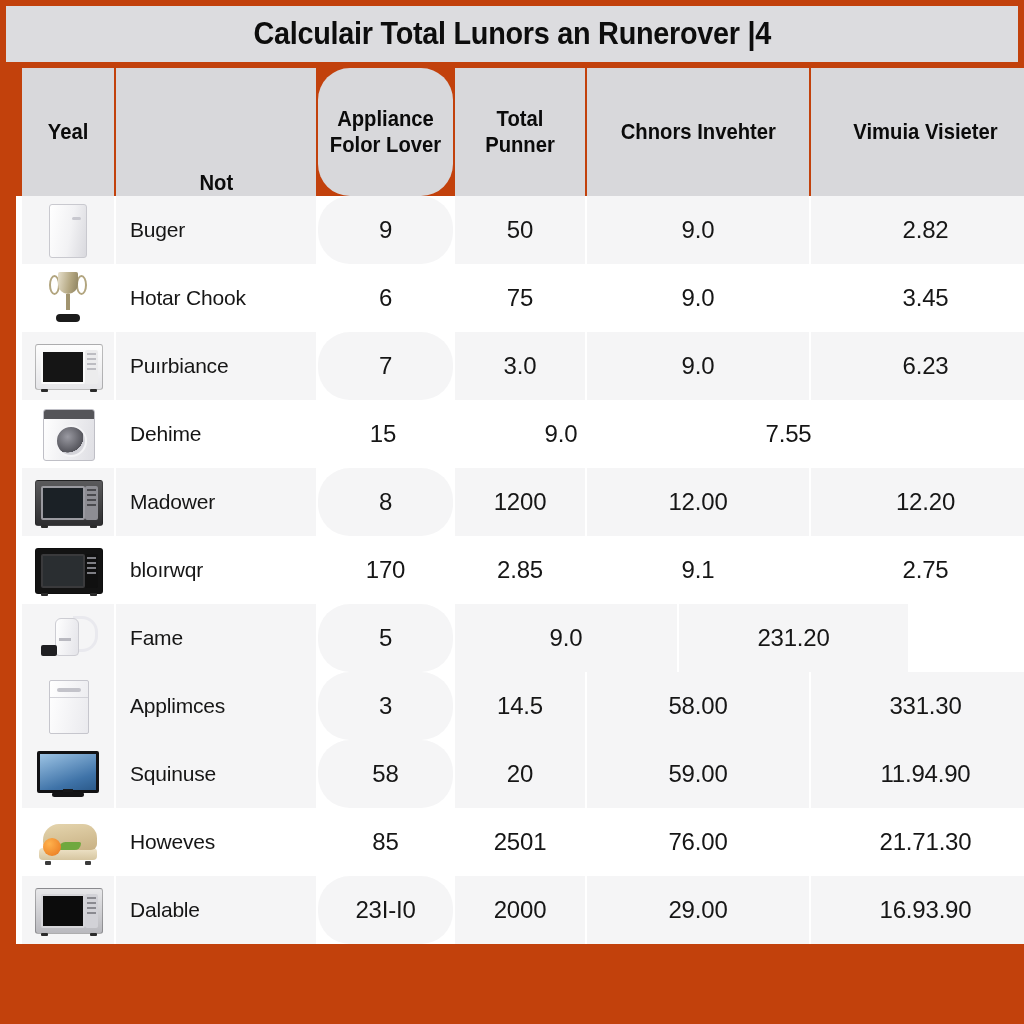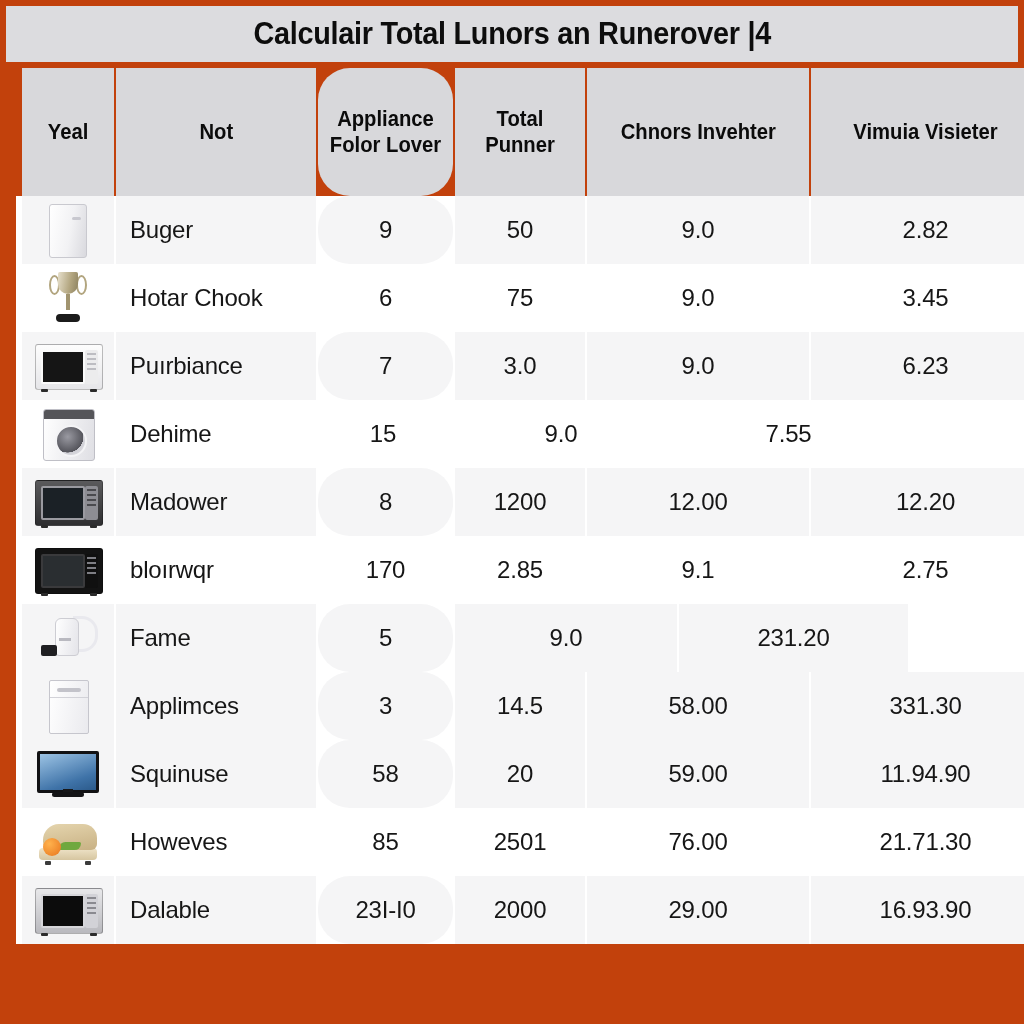--- a/index.html
+++ b/index.html
@@ -74,21 +74,21 @@
     font-weight: bold;
     line-height: 1.16;
     color: #0b0b0b;
     box-sizing: border-box;
     transform-origin: center;
   }
   .hcell span { transform: scaleX(0.92); display:block; }
 
   
   .c0 { width: 92px;  flex: 0 0 92px; }
-  .c1 { width: 200px; flex: 0 0 200px; }
+  .c1 { width: 200px; flex: 0 0 200px; align-items: flex-end; }
   .c2 { width: 135px; flex: 0 0 135px; border-radius: 32px; }
   .c3 { width: 130px; flex: 0 0 130px; }
   .c4 { width: 222px; flex: 0 0 222px; }
   .c5 { width: 229px; flex: 0 0 229px; }
 
   .body-rows { position: relative; }
 
   .drow {
     height: 68px;
     display: flex;
@@ -107,21 +107,21 @@
     justify-content: center;
     box-sizing: border-box;
     font-size: 24px;
     color: #161616;
     letter-spacing: -0.2px;
   }
   .dcell.icon-cell { justify-content: center; }
   .dcell.name-cell {
     justify-content: flex-start;
     padding-left: 14px;
-    font-size: 24px;
+    font-size: 21px;
   }
 
   
   .appl { position: relative; width: 74px; height: 56px; }
 
   
   .ic-fridge {
     position:absolute; left:18px; top:2px; width:36px; height:52px;
     background: linear-gradient(100deg,#ffffff 0%,#f2f2f4 55%,#d9d9de 100%);
     border:1px solid #c9c9cf; border-radius:3px;

